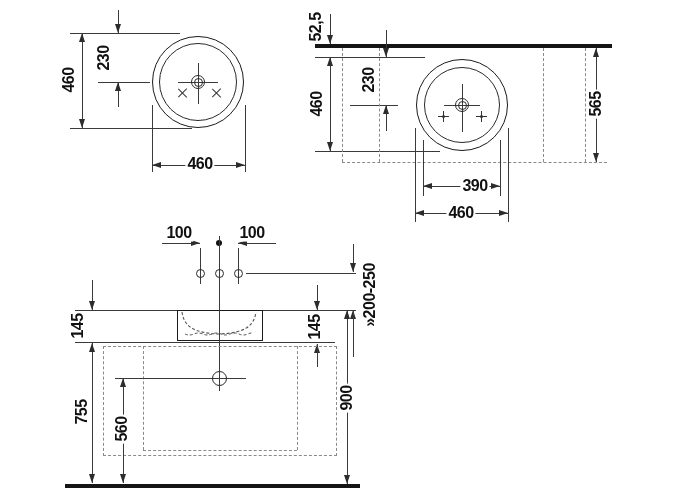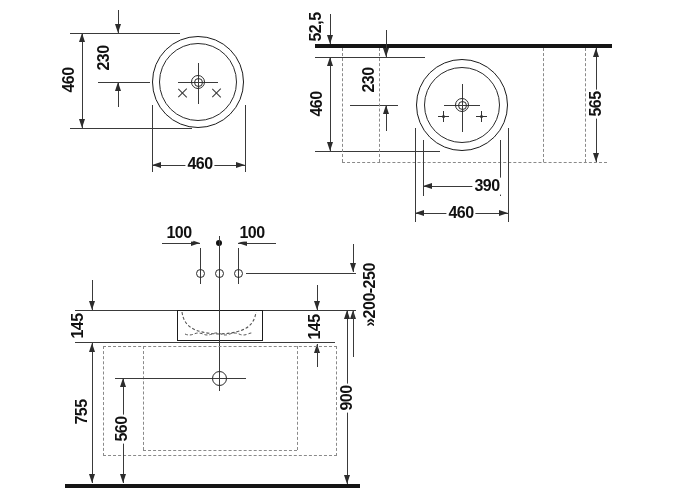--- a/index.html
+++ b/index.html
@@ -118,21 +118,21 @@
   <div class="al" style="left:423px;top:183px;"></div>
   <div class="ar" style="left:491px;top:183px;"></div>
   <div class="h" style="left:415px;top:213px;width:93px;"></div>
   <div class="al" style="left:415px;top:210px;"></div>
   <div class="ar" style="left:499px;top:210px;"></div>
 
   <div class="lbl vlbl" style="left:316px;top:27px;">52,5</div>
   <div class="lbl vlbl" style="left:317px;top:104px;">460</div>
   <div class="lbl vlbl" style="left:369px;top:80px;">230</div>
   <div class="lbl vlbl" style="left:596px;top:104px;">565</div>
-  <div class="lbl" style="left:487px;top:186px;">390</div>
+  <div class="lbl" style="left:475px;top:186px;">390</div>
   <div class="lbl" style="left:461px;top:213px;">460</div>
 
   <div class="h" style="left:162px;top:243px;width:38px;"></div>
   <div class="ar" style="left:191px;top:240px;"></div>
   <div class="h" style="left:238px;top:243px;width:38px;"></div>
   <div class="al" style="left:238px;top:240px;"></div>
   <div class="dot" style="left:216px;top:240px;width:6px;height:6px;"></div>
   <div class="v" style="left:200px;top:248px;height:36px;"></div>
   <div class="v" style="left:238px;top:248px;height:36px;"></div>
   <div class="v" style="left:219px;top:236px;height:155px;"></div>

